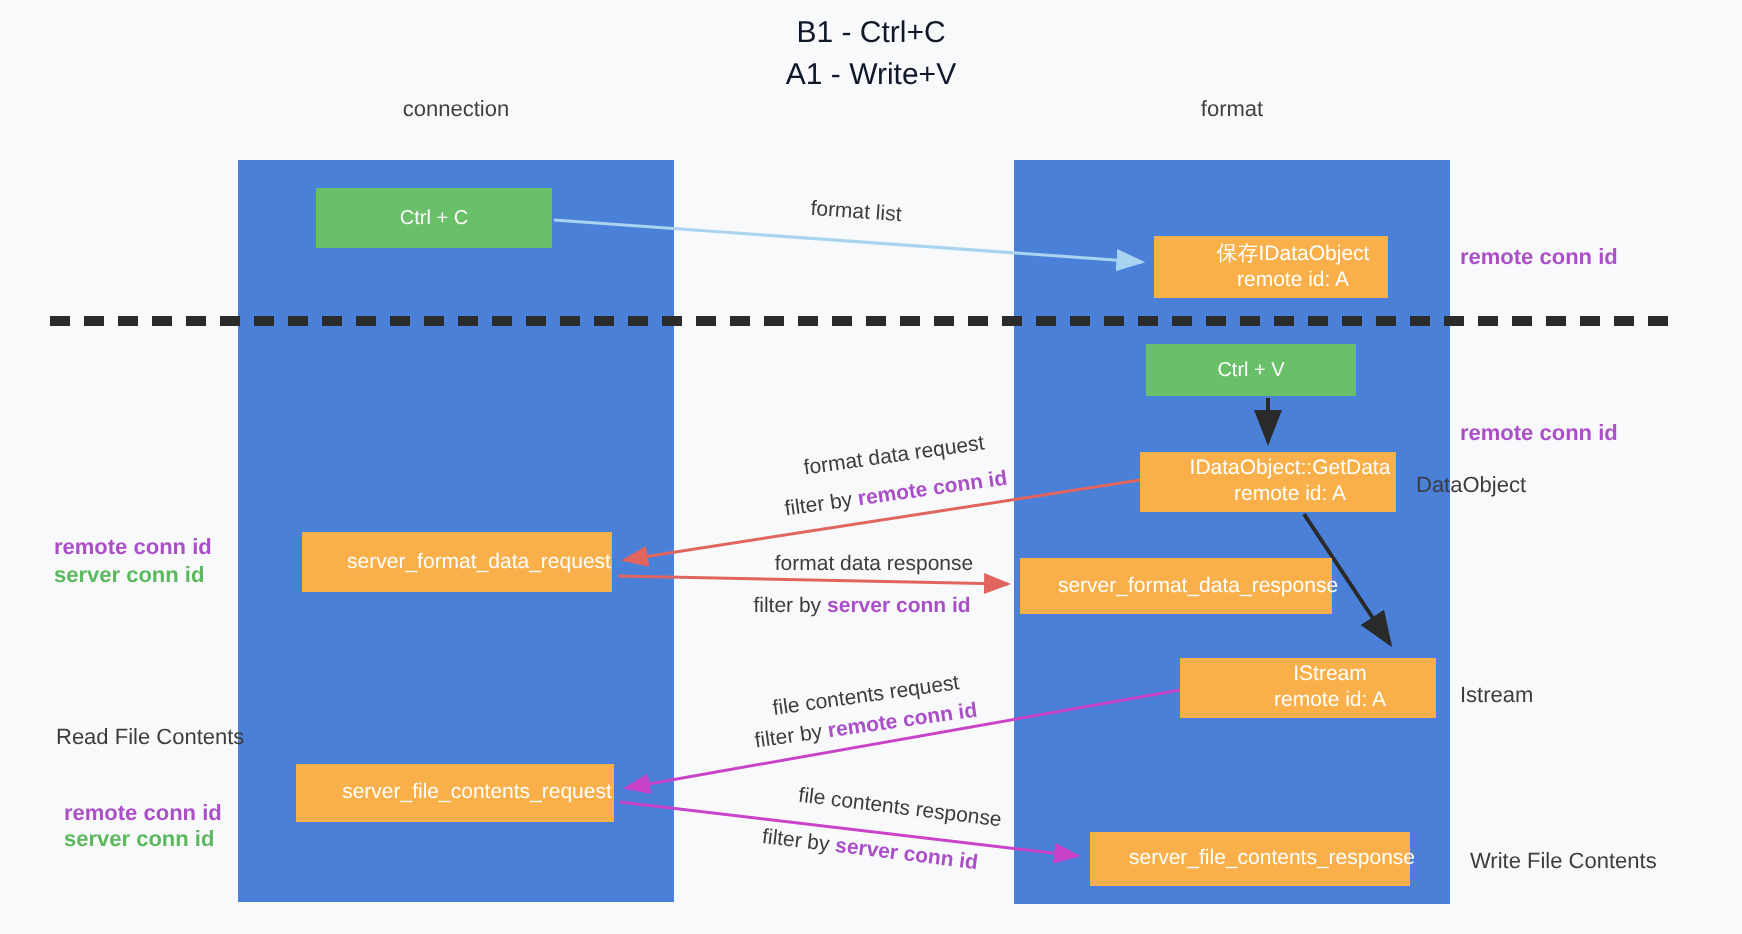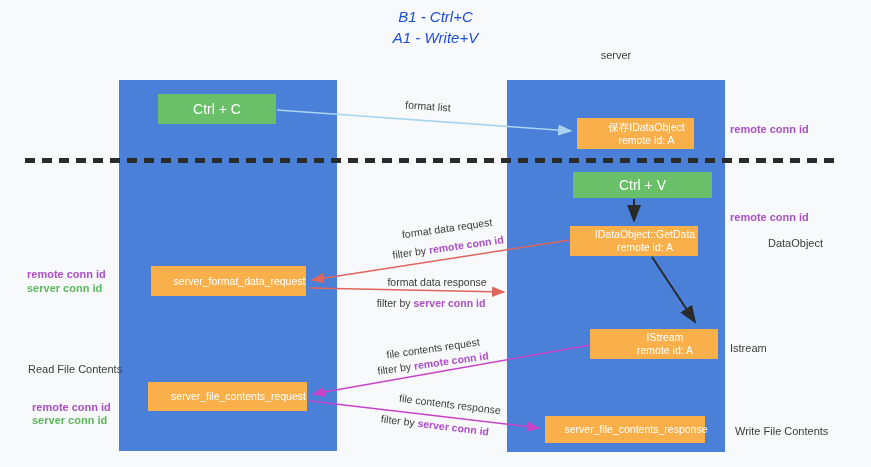--- a/index.html
+++ b/index.html
@@ -10,58 +10,59 @@
     --label-green:#5cb85c;
     --arrow-red:#e0655e;
     --arrow-magenta:#c943c9;
     --arrow-lightblue:#a9d4f1;
     --text-dark:#3c3c3c;
     --background:#f8f9fa;
   }
   *{box-sizing:border-box;margin:0;padding:0;}
   body{background:var(--background);font-family:"Liberation Sans",sans-serif;}
   .canvas{position:relative;width:871px;height:467px;background:var(--background);overflow:hidden;}
-  .title{position:absolute;left:0;right:0;top:6px;text-align:center;font-size:15px;line-height:21px;color:#1d4ed8;z-index:5;font-style:italic;}
+  .title{position:absolute;left:0;right:0;top:6px;text-align:center;font-size:15px;line-height:21px;color:#0f172a;z-index:5;}
   .col-header{position:absolute;text-align:center;font-size:11px;line-height:13px;color:#3f3f3f;z-index:5;}
   .column{position:absolute;background:var(--column-blue);z-index:1;}
   .dashed-line{position:absolute;height:5px;z-index:2;
     background:repeating-linear-gradient(to right,#2b2b2b 0 10px,transparent 10px 17px);}
   svg.arrows{position:absolute;left:0;top:0;z-index:2;}
   .stroke-blue{stroke:var(--arrow-lightblue);stroke-width:1.6;}
   .stroke-red{stroke:var(--arrow-red);stroke-width:1.5;}
   .stroke-mag{stroke:var(--arrow-magenta);stroke-width:1.5;}
   .stroke-black{stroke:#2a2a2a;stroke-width:2;}
   .fill-blue{fill:var(--arrow-lightblue);}
   .fill-red{fill:var(--arrow-red);}
   .fill-mag{fill:var(--arrow-magenta);}
   .fill-black{fill:#2a2a2a;}
   .box{position:absolute;display:flex;flex-direction:column;align-items:center;justify-content:center;
     color:#fff;text-align:center;z-index:3;font-size:10.5px;line-height:13px;white-space:nowrap;}
   .box.orange{background:var(--box-orange);padding-left:22px;}
-  .box.green{background:var(--box-green);font-size:14px;text-align:center;}
+  .box.green{background:var(--box-green);font-size:10px;text-align:center;}
   .side-label{position:absolute;font-size:11px;color:var(--text-dark);white-space:nowrap;z-index:4;line-height:13px;}
   .bold-purple{color:var(--label-purple);font-weight:bold;}
   .bold-green{color:var(--label-green);font-weight:bold;}
   .arrow-label{position:absolute;font-size:10.5px;color:var(--text-dark);white-space:nowrap;z-index:4;}
   .arrow-label .bold-purple{margin-left:3px;}
 </style>
 </head>
 <body>
 
 <div class="canvas">
 
   <div class="title">
     <div>B1 - Ctrl+C</div>
     <div>A1 - Write+V</div>
   </div>
 
   <div class="col-header" style="left:119px;top:49px;width:218px;">
+    <div>connection</div>
   </div>
   <div class="col-header" style="left:507px;top:49px;width:218px;">
-    <div>server</div>
+    <div>format</div>
   </div>
 
   <div class="column" style="left:119px;top:80px;width:218px;height:371px;"></div>
   <div class="column" style="left:507px;top:80px;width:218px;height:372px;"></div>
 
   <div class="dashed-line" style="left:25px;top:158px;width:810px;"></div>
 
   <svg class="arrows" width="871" height="467">
     <defs>
       <marker id="mblue" markerWidth="9" markerHeight="8" refX="8" refY="3.5" orient="auto">
@@ -86,44 +87,47 @@
     <line x1="310" y1="401" x2="539" y2="428" class="stroke-mag" marker-end="url(#mmag)"></line>
   </svg>
 
   <div class="box green" style="left:158px;top:94px;width:118px;height:30px;">
     <div>Ctrl + C</div>
   </div>
   <div class="box orange" style="left:577px;top:118px;width:117px;height:31px;">
     <div>保存IDataObject</div>
     <div>remote id: A</div>
   </div>
-  <div class="box green" style="left:573px;top:172px;width:139px;height:26px;">
+  <div class="box green" style="left:573px;top:172px;width:105px;height:26px;">
     <div>Ctrl + V</div>
   </div>
   <div class="box orange" style="left:570px;top:226px;width:128px;height:30px;text-align:center;">
     <div>IDataObject::GetData</div>
     <div>remote id: A</div>
   </div>
   <div class="box orange" style="left:151px;top:266px;width:155px;height:30px;text-align:right;">
     <div>server_format_data_request</div>
+  </div>
+  <div class="box orange" style="left:510px;top:279px;width:156px;height:28px;">
+    <div>server_format_data_response</div>
   </div>
   <div class="box orange" style="left:590px;top:329px;width:128px;height:30px;">
     <div>IStream</div>
     <div>remote id: A</div>
   </div>
   <div class="box orange" style="left:545px;top:416px;width:160px;height:27px;">
     <div>server_file_contents_response</div>
   </div>
   <div class="box orange" style="left:148px;top:382px;width:159px;height:29px;">
     <div>server_file_contents_request</div>
   </div>
 
   <div class="side-label bold-purple" style="left:730px;top:123px;">remote conn id</div>
   <div class="side-label bold-purple" style="left:730px;top:211px;">remote conn id</div>
-  <div class="side-label" style="left:768px;top:237px;">DataObject</div>
+  <div class="side-label" style="left:708px;top:237px;">DataObject</div>
   <div class="side-label" style="left:730px;top:342px;">Istream</div>
   <div class="side-label" style="left:735px;top:425px;text-align:center;">Write File Contents</div>
 
   <div class="side-label bold-purple" style="left:27px;top:268px;">remote conn id</div>
   <div class="side-label bold-green" style="left:27px;top:282px;">server conn id</div>
   <div class="side-label" style="left:28px;top:363px;">Read File Contents</div>
   <div class="side-label bold-purple" style="left:32px;top:401px;">remote conn id</div>
   <div class="side-label bold-green" style="left:32px;top:414px;">server conn id</div>
 
   <div class="arrow-label" style="left:428px;top:106px;transform:translate(-50%,-50%) rotate(4deg);">format list</div>

